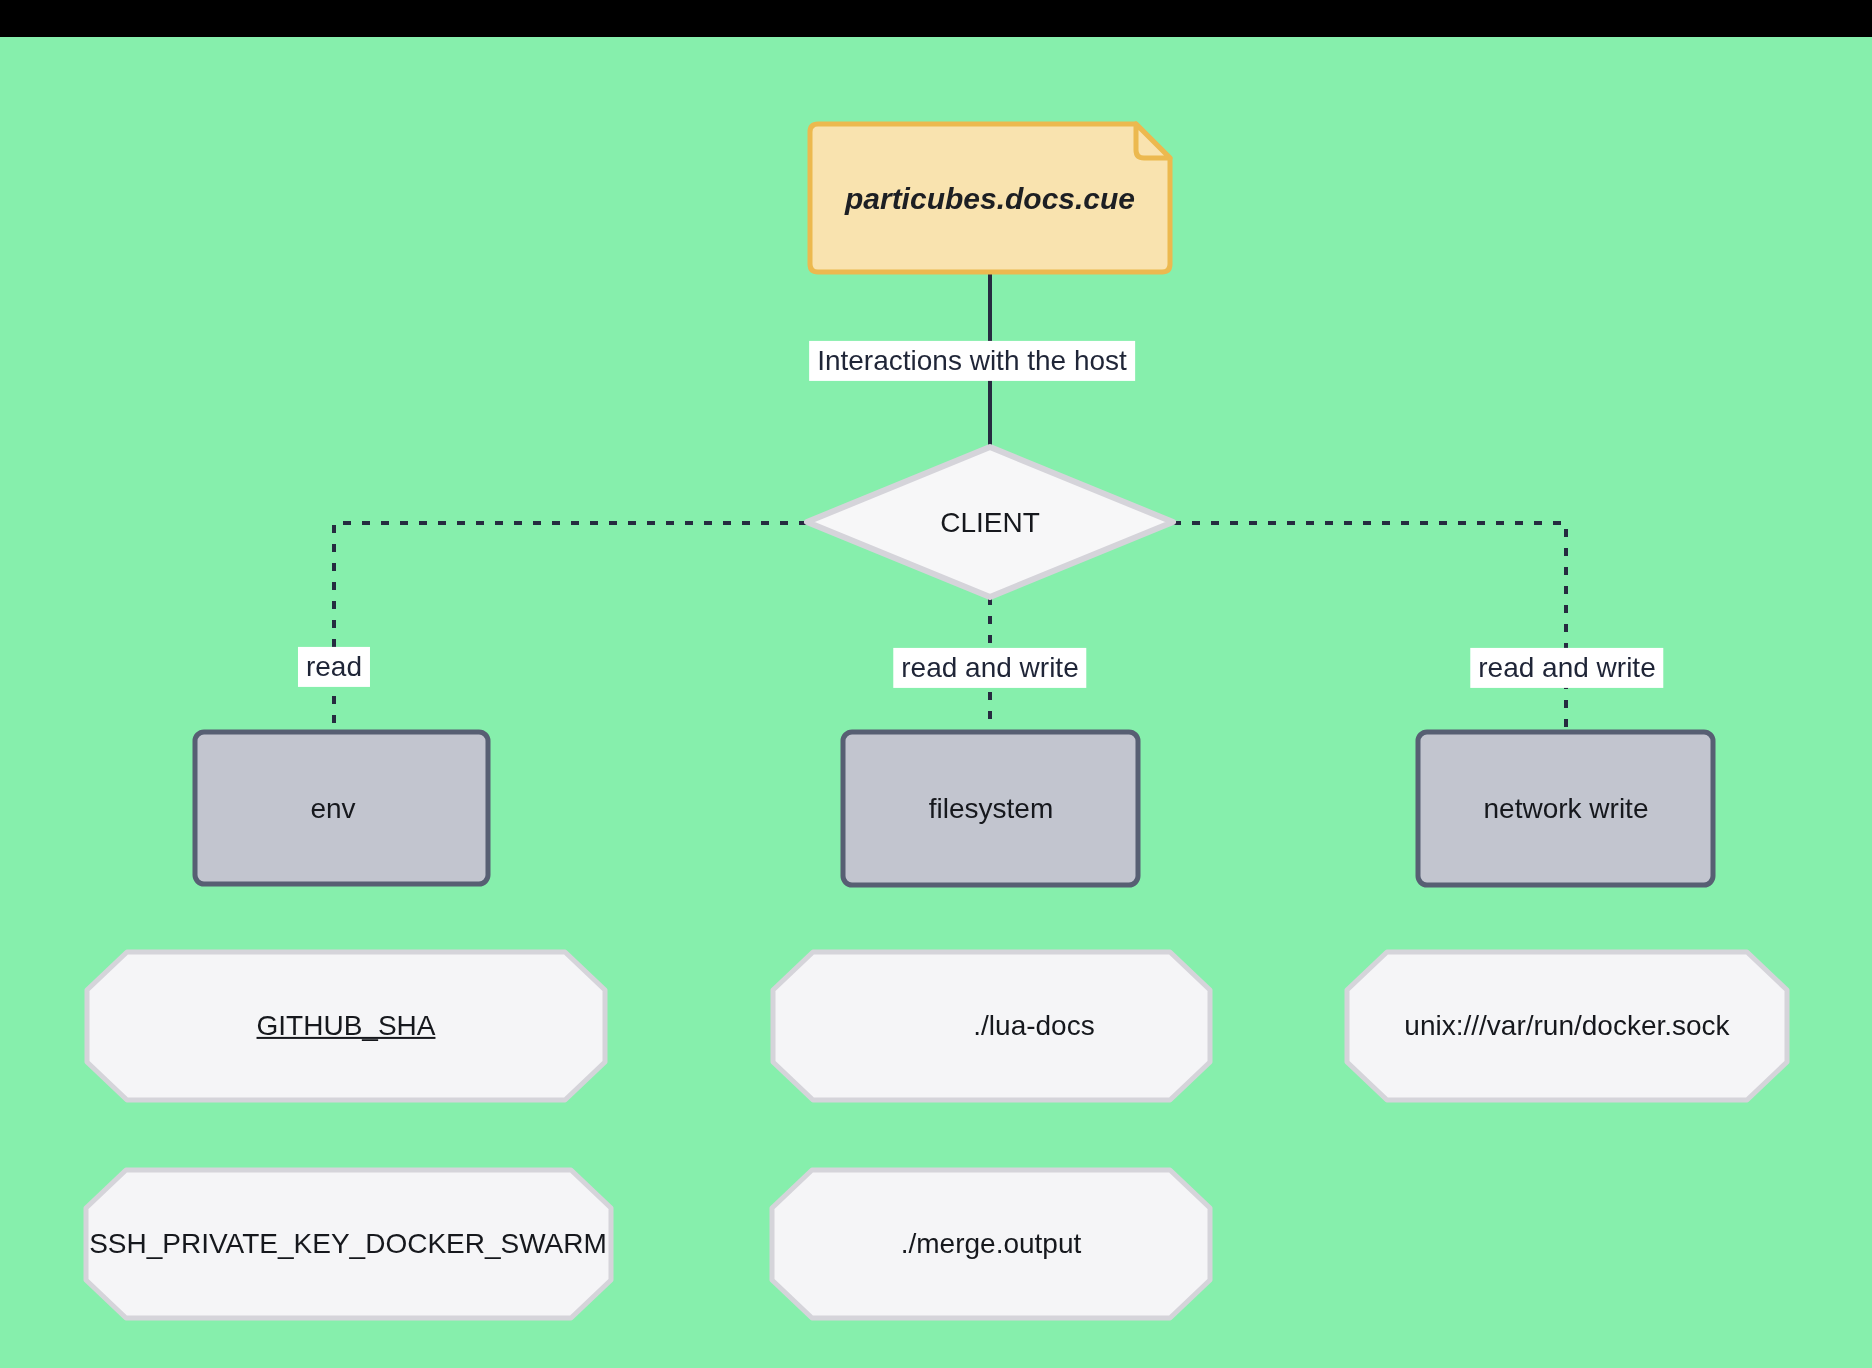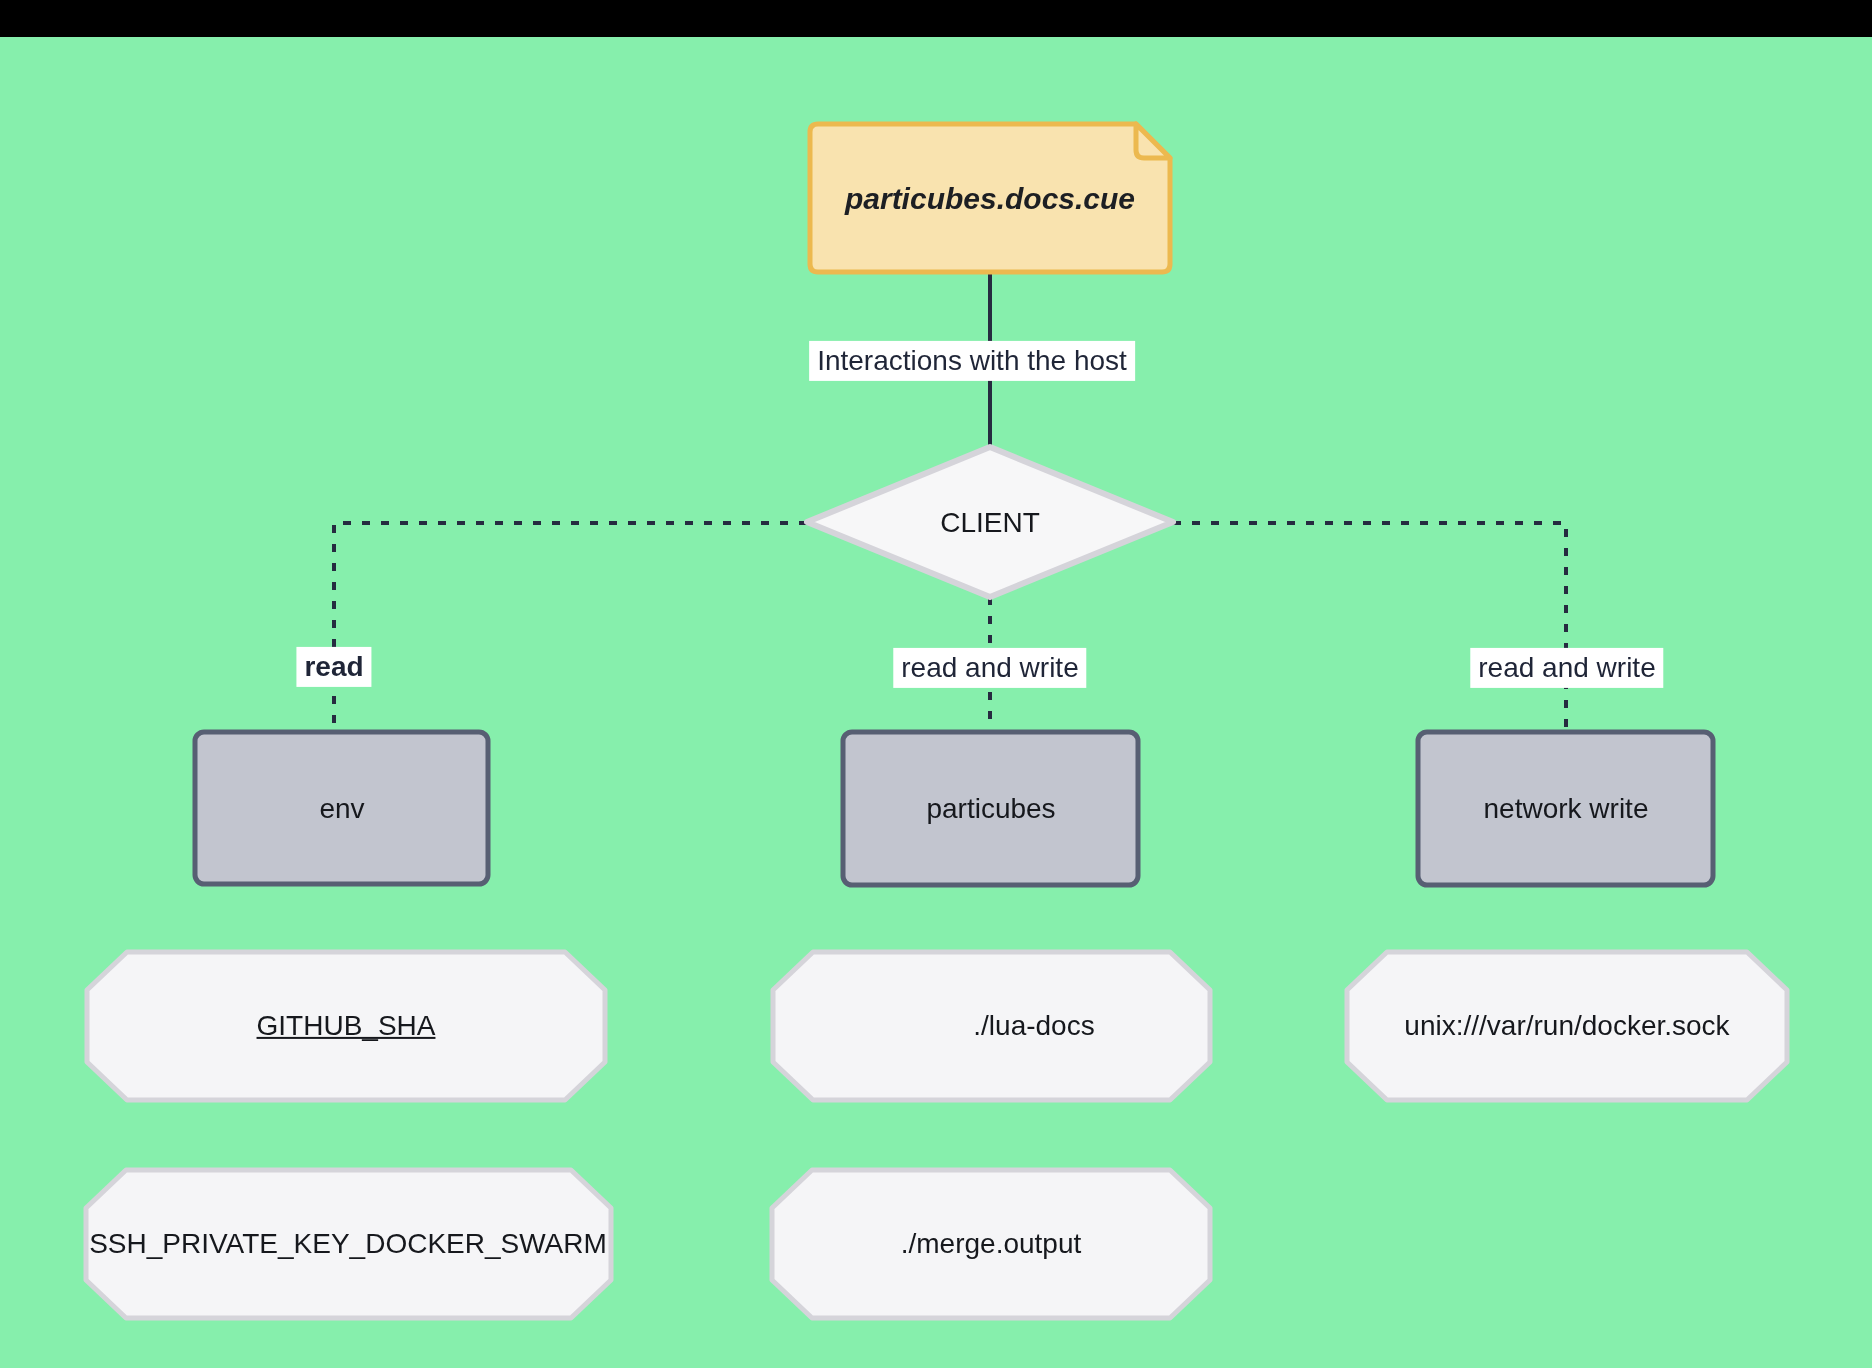--- a/index.html
+++ b/index.html
@@ -76,26 +76,26 @@
     <polygon points="126,1133 571,1133 611,1171 611,1243 571,1281 126,1281 86,1243 86,1171" fill="#F5F5F7" stroke="#D5D4DA" stroke-width="5" stroke-linejoin="round"></polygon>
     <polygon points="812,1133 1170,1133 1210,1171 1210,1243 1170,1281 812,1281 772,1243 772,1171" fill="#F5F5F7" stroke="#D5D4DA" stroke-width="5" stroke-linejoin="round"></polygon>
   </svg>
 
   <div class="label note-label" style="left:990px; top:162px;">particubes.docs.cue</div>
 
   <div class="label edge-label" style="left:972px; top:324px;">Interactions with the host</div>
 
   <div class="label node-label" style="left:990px; top:486px;">CLIENT</div>
 
-  <div class="label edge-label" style="left:334px; top:630px;font-weight:bold;">read</div>
+  <div class="label edge-label" style="left:334px; top:630px;">read</div>
   <div class="label edge-label" style="left:990px; top:631px;">read and write</div>
   <div class="label edge-label" style="left:1567px; top:631px;">read and write</div>
 
-  <div class="label node-label" style="left:342px; top:772px;">env</div>
-  <div class="label node-label" style="left:991px; top:772px;">particubes</div>
+  <div class="label node-label" style="left:333px; top:772px;">env</div>
+  <div class="label node-label" style="left:991px; top:772px;">filesystem</div>
   <div class="label node-label" style="left:1566px; top:772px;">network write</div>
 
   <div class="label node-label" style="left:346px; top:989px;text-decoration:underline;">GITHUB_SHA</div>
   <div class="label node-label" style="left:1034px; top:989px;">./lua-docs</div>
   <div class="label node-label" style="left:348px; top:1207px;">SSH_PRIVATE_KEY_DOCKER_SWARM</div>
 
   <div class="label node-label" style="left:1567px; top:989px;">unix:///var/run/docker.sock</div>
   <div class="label node-label" style="left:991px; top:1207px;">./merge.output</div>
 
 </div>

